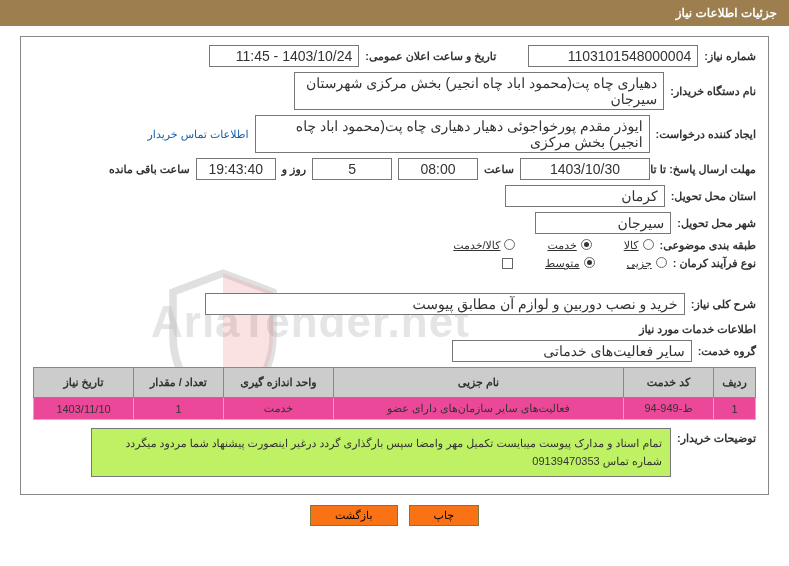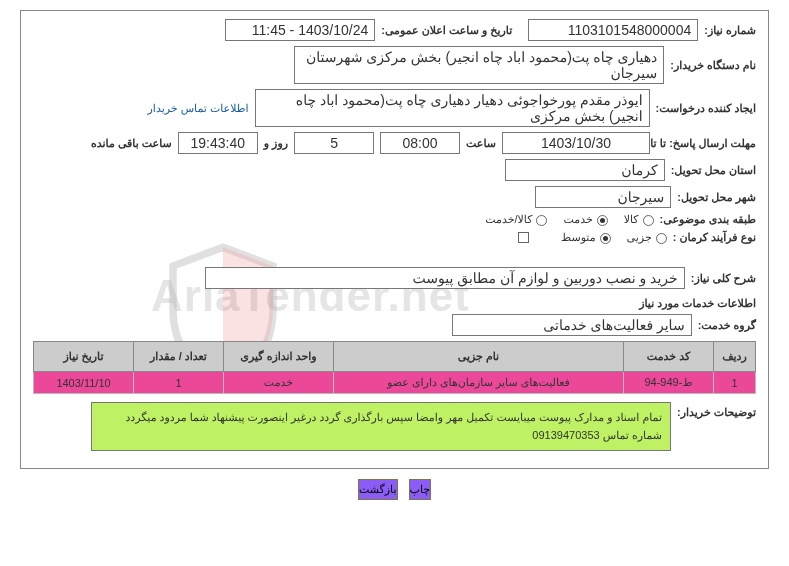--- a/index.html
+++ b/index.html
@@ -52,22 +52,23 @@
   min-height: 18px;
   display: inline-block;
 }
 .link {
   color: #1a5fa8;
   text-decoration: none;
   cursor: pointer;
 }
 .radio-group {
   display: flex;
-  align-items: flex-end;
+  align-items: flex-start;
   gap: 4px;
+  text-decoration: underline;
 }
 .radio {
   width: 11px;
   height: 11px;
   border: 1px solid #666;
   border-radius: 50%;
   display: inline-block;
   position: relative;
 }
 .radio.checked::after {
@@ -145,34 +146,37 @@
   line-height: 1.6;
   background: #bef264;
   width: 580px;
 }
 .buttons {
   text-align: center;
   margin: 10px 0 14px;
 }
 .btn {
   border: 1px solid #7a7a3a;
-  background: #8b5cf6;
-  padding: 3px 0;
+  background: #f97316;
+  padding: 3px 24px;
   font-size: 11px;
   font-family: Tahoma;
   cursor: pointer;
   margin: 0 4px;
 }
 .z1 { position: relative; z-index: 1; }
-.small-gap { margin-right: 10px; }
+.small-gap { margin-right: 26px; }
 </style>
 </head>
 <body>
 
 <div class="container">
+  <div class="header-bar">
+    <span>جزئیات اطلاعات نیاز</span>
+  </div>
 
   <div class="content-wrap">
     <div class="watermark">AriaTender.net</div>
     <svg class="shield" viewBox="0 0 100 120">
       <path d="M50 5 L90 20 L90 55 Q90 95 50 115 Q10 95 10 55 L10 20 Z" fill="none" stroke="#bbb" stroke-width="6"></path>
       <path d="M50 5 L90 20 L90 55 Q90 95 50 115 L50 5 Z" fill="#d44" opacity="0.35"></path>
     </svg>
 
     <div class="row z1">
       <span class="label">شماره نیاز:</span>
@@ -187,21 +191,21 @@
     </div>
 
     <div class="row z1">
       <span class="label">ایجاد کننده درخواست:</span>
       <span class="field" style="width:395px">ایوذر مقدم پورخواجوئی دهیار دهیاری چاه پت(محمود اباد چاه انجیر) بخش مرکزی</span>
       <a class="link">اطلاعات تماس خریدار</a>
     </div>
 
     <div class="row z1">
       <span class="label" style="width:100px">مهلت ارسال پاسخ: تا تاریخ:</span>
-      <span class="field" style="width:148px;text-align:center">1403/10/30</span>
+      <span class="field" style="width:130px;text-align:center">1403/10/30</span>
       <span class="label">ساعت</span>
       <span class="field" style="width:80px;text-align:center">08:00</span>
       <span class="field" style="width:80px;text-align:center">5</span>
       <span class="label">روز و</span>
       <span class="field" style="width:80px;text-align:center">19:43:40</span>
       <span class="label">ساعت باقی مانده</span>
     </div>
 
     <div class="row z1">
       <span class="label">استان محل تحویل:</span>

